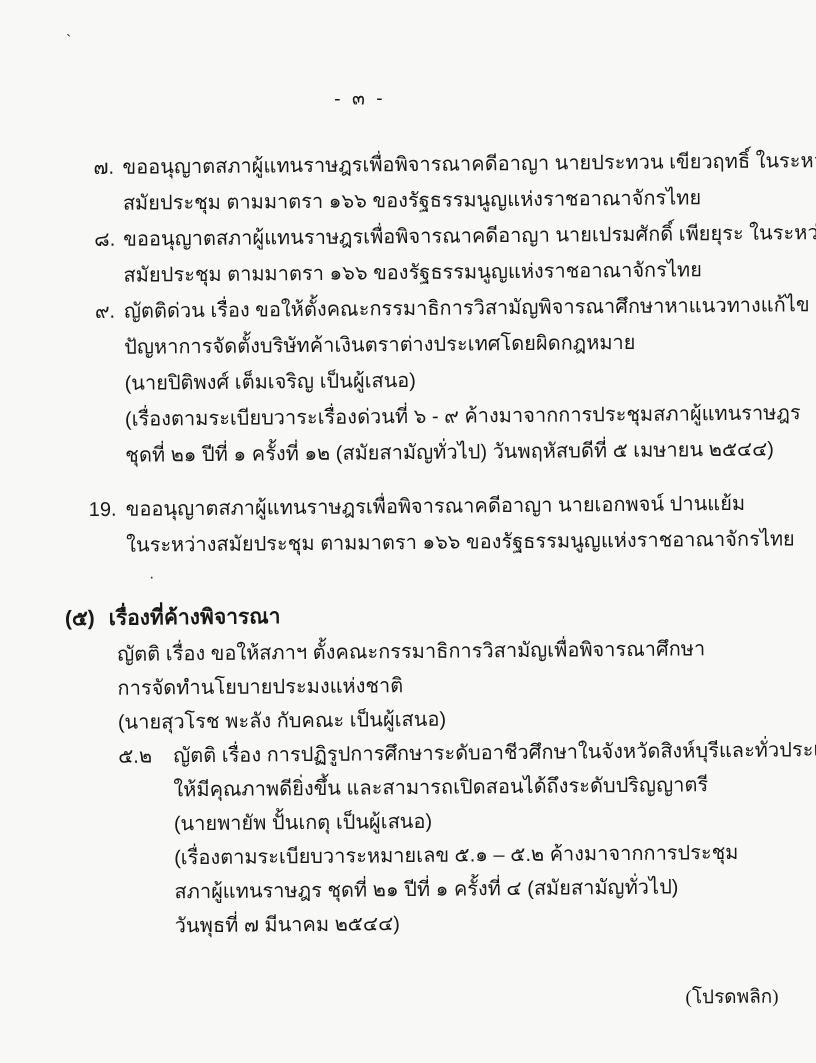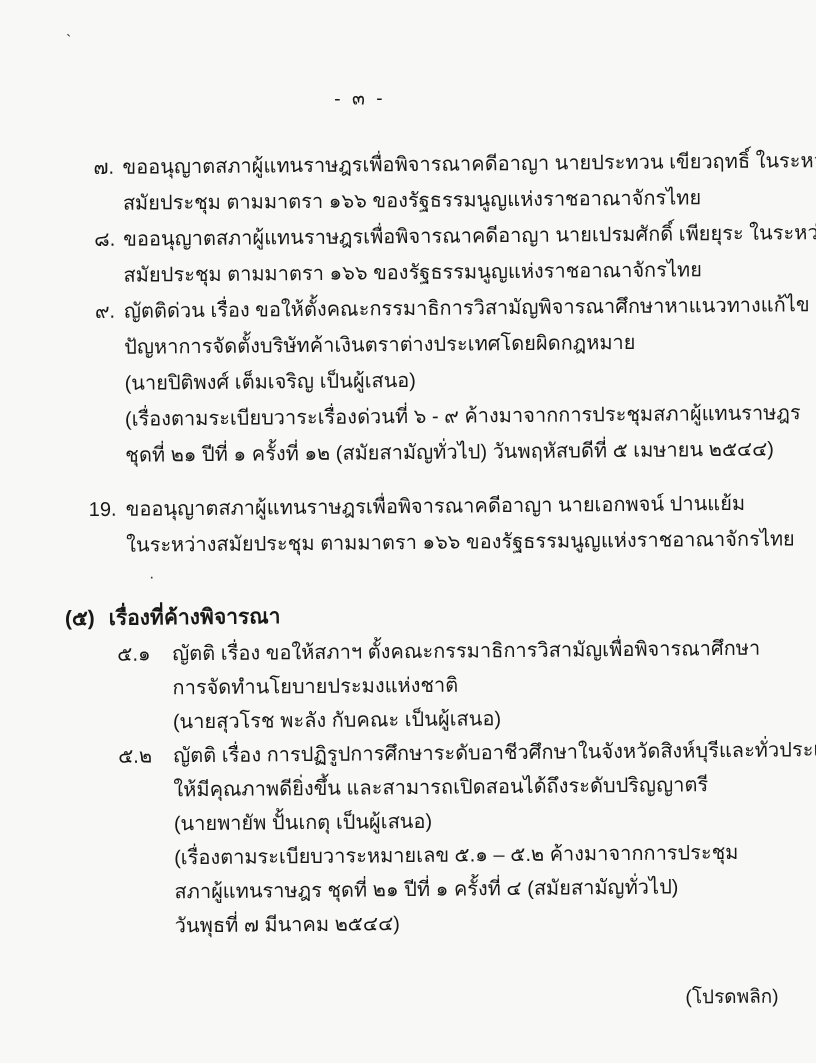--- a/index.html
+++ b/index.html
@@ -95,20 +95,21 @@
   .pending-item .line {
     line-height: 34px;
     height: 34px;
   }
   .turn-note {
     position: absolute;
     left: 680px;
     top: 984px;
     font-size: 19px;
     white-space: nowrap;
+    font-family: Liberation Serif, serif;
   }
 </style>
 </head>
 <body>
 
 <div class="sheet">
   <div class="skew">
 
     <span class="stray-mark">`</span>
 
@@ -155,21 +156,20 @@
 
     <span class="speck">.</span>
 
     <div class="section-header">
       <span class="sec-label">(๕)</span><span>เรื่องที่ค้างพิจารณา</span>
     </div>
 
     <div class="pending-items">
 
       <div class="pending-item">
-        <span class="num">๕.๑</span>
         <div class="lines">
           <div class="line">ญัตติ เรื่อง ขอให้สภาฯ ตั้งคณะกรรมาธิการวิสามัญเพื่อพิจารณาศึกษา</div>
           <div class="line">การจัดทำนโยบายประมงแห่งชาติ</div>
           <div class="line">(นายสุวโรช  พะลัง  กับคณะ  เป็นผู้เสนอ)</div>
         </div>
       </div>
 
       <div class="pending-item">
         <span class="num">๕.๒</span>
         <div class="lines">

